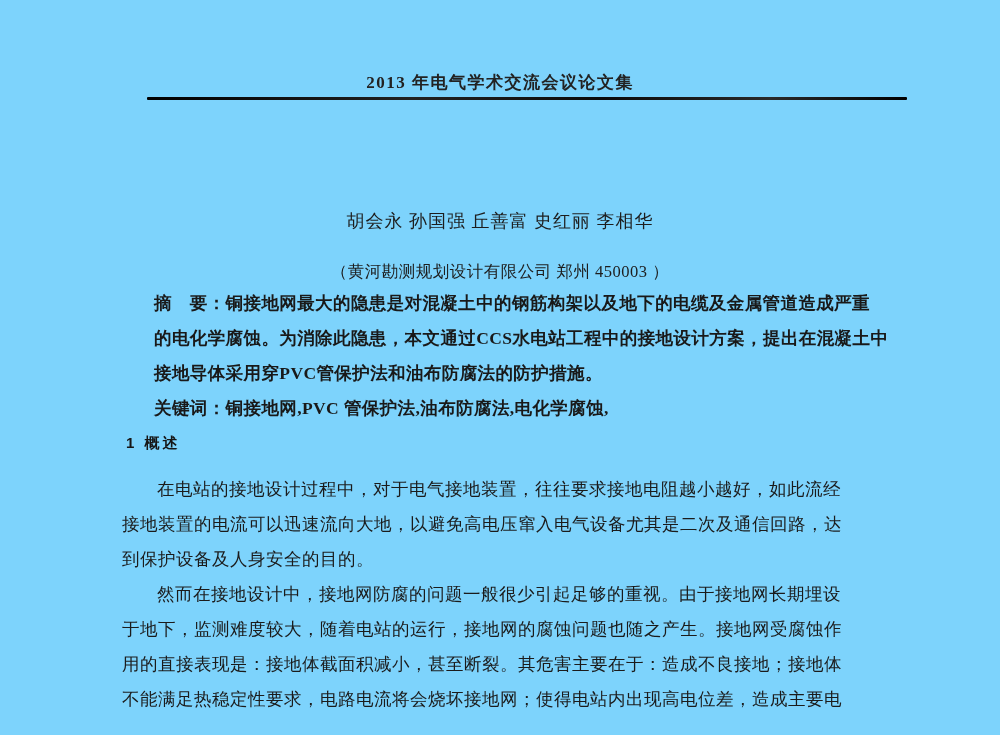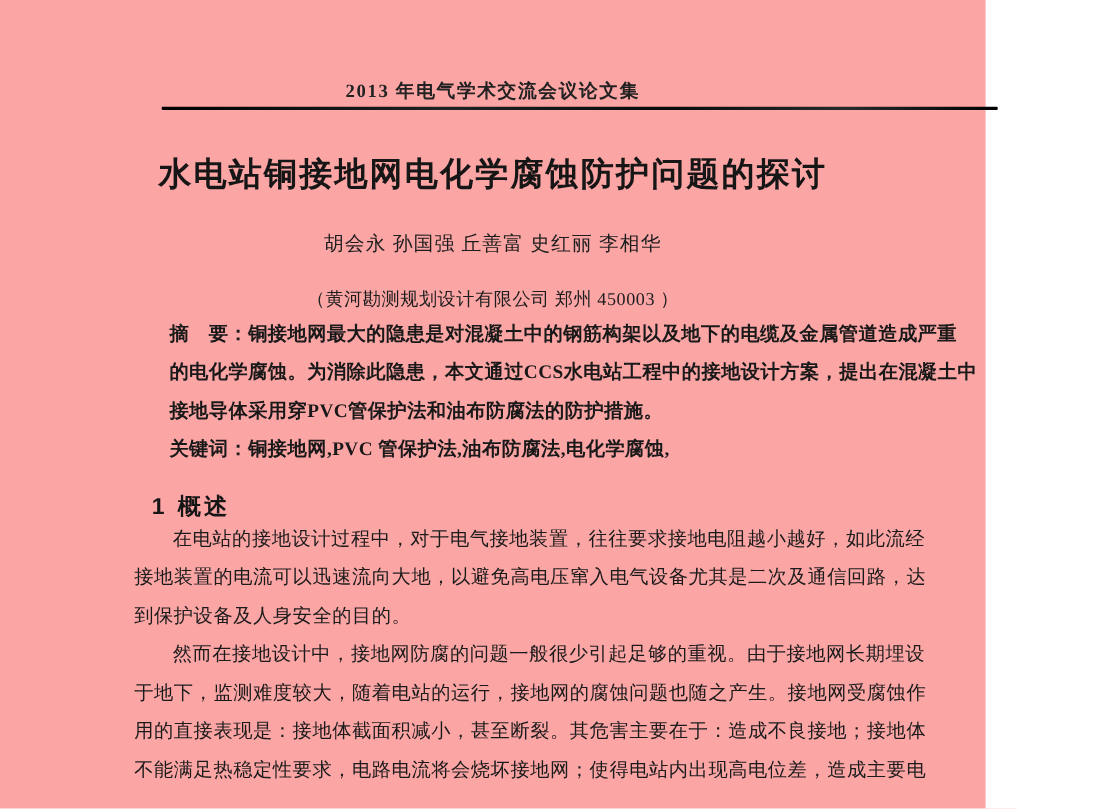--- a/index.html
+++ b/index.html
@@ -5,23 +5,23 @@
   html, body {
     margin: 0;
     padding: 0;
     width: 1000px;
     height: 735px;
     background: #ffffff;
     overflow: hidden;
   }
   .page {
     position: relative;
-    width: 896px;
+    width: 1000px;
     height: 735px;
-    background: #fca5a5;
+    background: #7dd3fc;
     color: #1b1b1b;
     font-family: "Liberation Serif", "DejaVu Serif", serif;
   }
   .journal-header {
     position: absolute;
     top: 71px;
     left: 0;
     width: 100%;
     text-align: center;
     font-size: 17px;
@@ -81,23 +81,23 @@
     font-size: 17.5px;
     line-height: 35px;
     letter-spacing: 0.4px;
     color: #191919;
     margin-left: 31px;
   }
   .section-heading {
     position: absolute;
     top: 434px;
     left: 126px;
-    margin: 12px;
+    margin: 0;
     font-family: "Liberation Sans", "DejaVu Sans", sans-serif;
-    font-size: 21px;
+    font-size: 15px;
     font-weight: bold;
     letter-spacing: 3px;
     color: #161616;
   }
   .body-block {
     position: absolute;
     top: 472px;
     left: 122px;
     width: 766px;
     font-size: 17.5px;
@@ -116,21 +116,20 @@
 </style>
 </head>
 <body>
 
 <div class="page">
 
   <div class="journal-header">2013 年电气学术交流会议论文集</div>
 
   <div class="header-rule"></div>
 
-  <h1 class="paper-title">水电站铜接地网电化学腐蚀防护问题的探讨</h1>
 
   <div class="authors-line">胡会永  孙国强  丘善富  史红丽  李相华</div>
 
   <div class="affiliation-line">（黄河勘测规划设计有限公司  郑州  450003 ）</div>
 
   <div class="abstract-block">
     <div class="text-line">摘　要：铜接地网最大的隐患是对混凝土中的钢筋构架以及地下的电缆及金属管道造成严重</div>
     <div class="text-line">的电化学腐蚀。为消除此隐患，本文通过CCS水电站工程中的接地设计方案，提出在混凝土中</div>
     <div class="text-line">接地导体采用穿PVC管保护法和油布防腐法的防护措施。</div>
     <div class="text-line">关键词：铜接地网,PVC 管保护法,油布防腐法,电化学腐蚀,</div>

